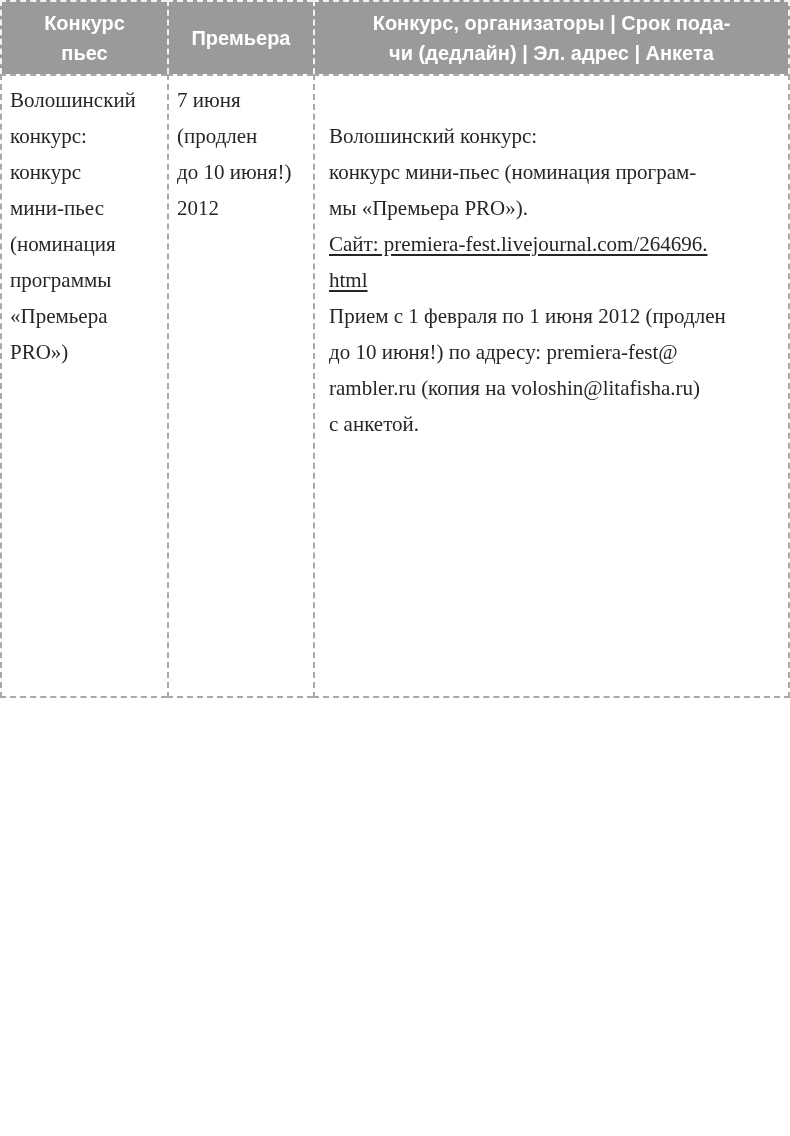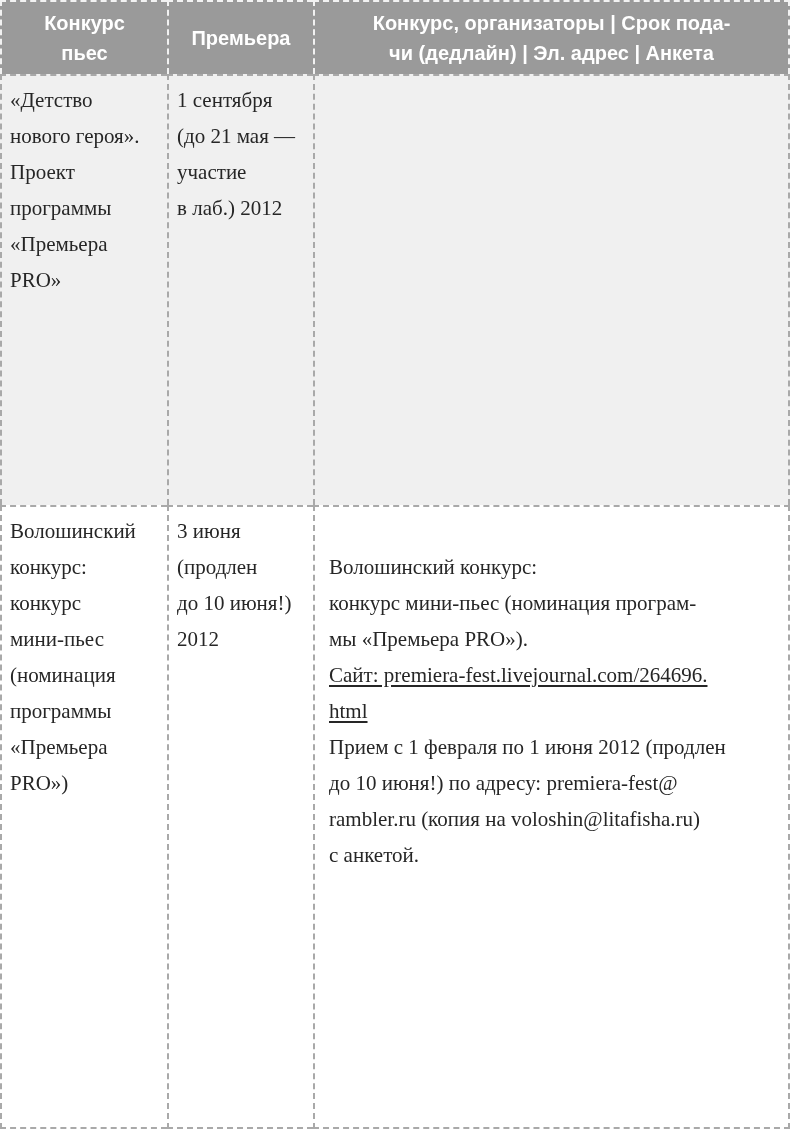--- a/index.html
+++ b/index.html
@@ -81,43 +81,30 @@
   <thead>
     <tr>
       <th>Конкурс
 пьес</th>
       <th>Премьера</th>
       <th>Конкурс, организаторы | Срок пода-
 чи (дедлайн) | Эл. адрес | Анкета</th>
     </tr>
   </thead>
   <tbody>
-    <tr class="row-light">
-      <td>«Детство
-нового героя».
-Проект
-программы
-«Премьера
-PRO»</td>
-      <td>1 сентября
-(до 21 мая —
-участие
-в лаб.) 2012</td>
-      <td></td>
-    </tr>
     <tr class="row-white">
       <td>Волошинский
 конкурс:
 конкурс
 мини-пьес
 (номинация
 программы
 «Премьера
 PRO»)</td>
-      <td>3 июня
+      <td>7 июня
 (продлен
 до 10 июня!)
 2012</td>
       <td>
         <span>Волошинский конкурс:
 конкурс мини-пьес (номинация програм-
 мы «Премьера PRO»).
 </span><a class="site-link" href="#">Сайт: premiera-fest.livejournal.com/264696.
 html</a><span>
 Прием с 1 февраля по 1 июня 2012 (продлен

